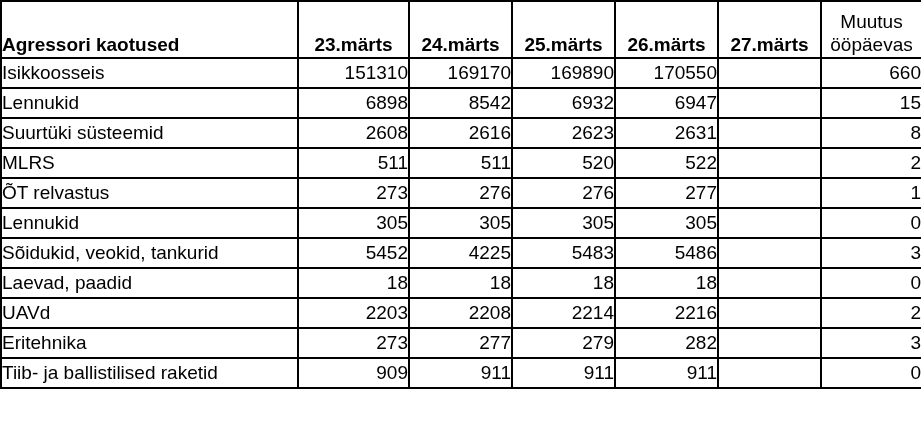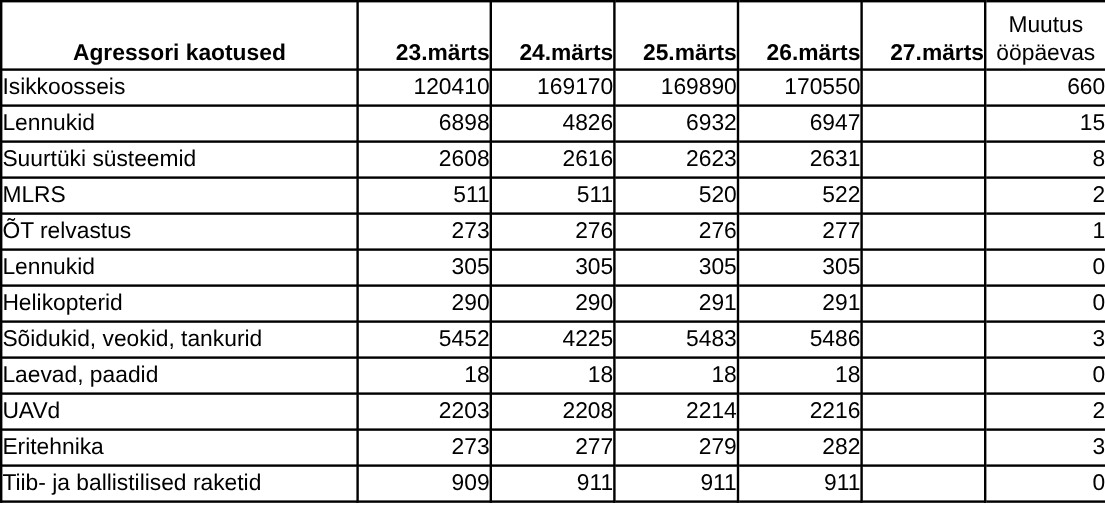--- a/index.html
+++ b/index.html
@@ -27,27 +27,27 @@
     padding: 0;
     overflow: hidden;
     white-space: nowrap;
     background: #ffffff;
   }
   thead tr { height: 57px; }
   tbody tr { height: 30px; }
 
   th.corner-cell {
     font-weight: bold;
-    text-align: center;
+    text-align: left;
     vertical-align: bottom;
     padding: 0 2px 3px 5px;
   }
   th.date-cell {
     font-weight: bold;
-    text-align: right;
+    text-align: center;
     vertical-align: bottom;
     padding: 0 4px 3px 2px;
   }
   th.change-header-cell {
     font-weight: normal;
     text-align: center;
     vertical-align: bottom;
     padding: 0 2px 2px 4px;
     white-space: normal;
   }
@@ -84,31 +84,31 @@
       <th class="date-cell">27.märts</th>
       <th class="change-header-cell">
         <div>Muutus</div>
         <div>ööpäevas</div>
       </th>
     </tr>
   </thead>
   <tbody>
       <tr>
         <td class="label-cell">Isikkoosseis</td>
-        <td class="value-cell">120410</td>
+        <td class="value-cell">151310</td>
         <td class="value-cell">169170</td>
         <td class="value-cell">169890</td>
         <td class="value-cell">170550</td>
         <td class="value-cell"></td>
         <td class="change-cell">660</td>
       </tr>
       <tr>
         <td class="label-cell">Lennukid</td>
         <td class="value-cell">6898</td>
-        <td class="value-cell">4826</td>
+        <td class="value-cell">8542</td>
         <td class="value-cell">6932</td>
         <td class="value-cell">6947</td>
         <td class="value-cell"></td>
         <td class="change-cell">15</td>
       </tr>
       <tr>
         <td class="label-cell">Suurtüki süsteemid</td>
         <td class="value-cell">2608</td>
         <td class="value-cell">2616</td>
         <td class="value-cell">2623</td>
@@ -133,29 +133,20 @@
         <td class="value-cell">277</td>
         <td class="value-cell"></td>
         <td class="change-cell">1</td>
       </tr>
       <tr>
         <td class="label-cell">Lennukid</td>
         <td class="value-cell">305</td>
         <td class="value-cell">305</td>
         <td class="value-cell">305</td>
         <td class="value-cell">305</td>
-        <td class="value-cell"></td>
-        <td class="change-cell">0</td>
-      </tr>
-      <tr>
-        <td class="label-cell">Helikopterid</td>
-        <td class="value-cell">290</td>
-        <td class="value-cell">290</td>
-        <td class="value-cell">291</td>
-        <td class="value-cell">291</td>
         <td class="value-cell"></td>
         <td class="change-cell">0</td>
       </tr>
       <tr>
         <td class="label-cell">Sõidukid, veokid, tankurid</td>
         <td class="value-cell">5452</td>
         <td class="value-cell">4225</td>
         <td class="value-cell">5483</td>
         <td class="value-cell">5486</td>
         <td class="value-cell"></td>

